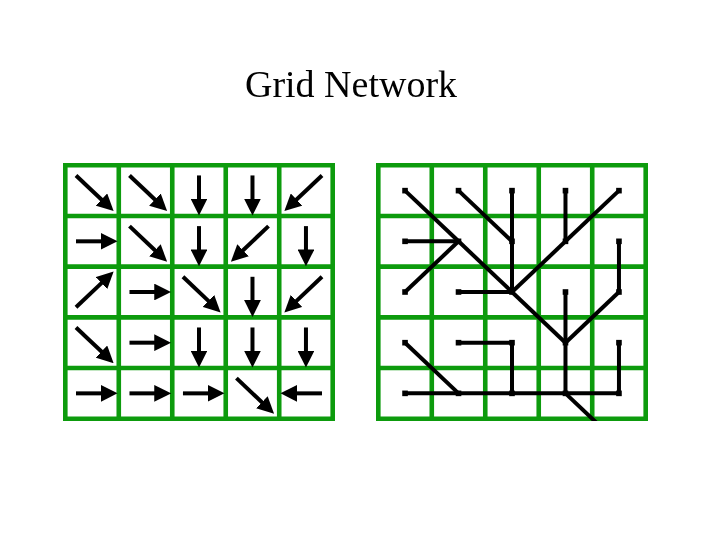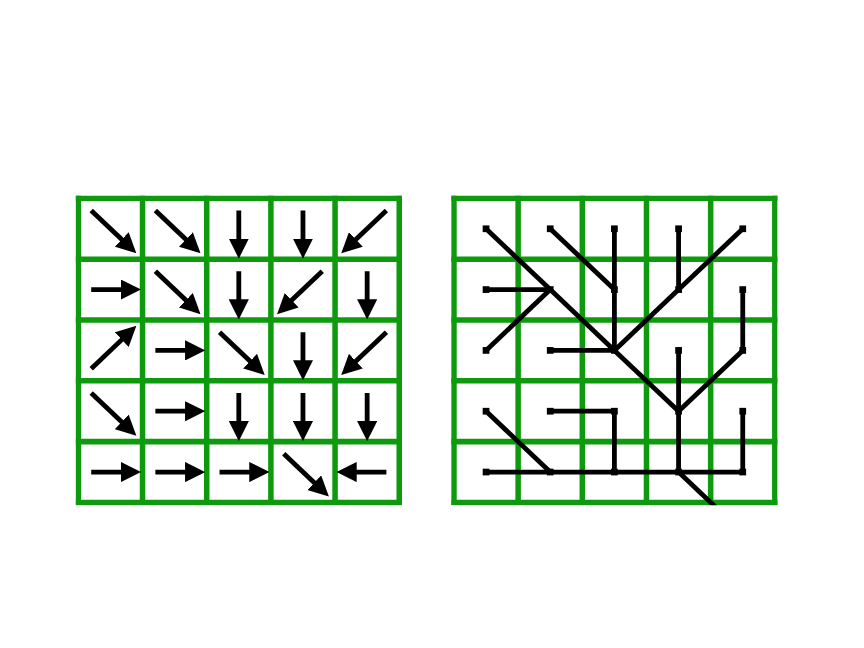--- a/index.html
+++ b/index.html
@@ -15,20 +15,21 @@
     white-space:nowrap;
   }
   .grid-svg{position:absolute;top:163px;width:272px;height:258px;}
   #arrow-grid{left:63px;}
   #network-grid{left:376px;}
 </style>
 </head>
 <body style="background: rgb(255, 255, 255);">
 
 <div class="slide">
+  <div class="slide-title">Grid Network</div>
 
   <svg id="arrow-grid" class="grid-svg" viewBox="0 0 272 258">
       <g stroke="#0d9b0d" stroke-width="4.6">
         <line x1="2.3" y1="0" x2="2.3" y2="258"></line>
         <line x1="55.779999999999994" y1="0" x2="55.779999999999994" y2="258"></line>
         <line x1="109.25999999999999" y1="0" x2="109.25999999999999" y2="258"></line>
         <line x1="162.74" y1="0" x2="162.74" y2="258"></line>
         <line x1="216.22" y1="0" x2="216.22" y2="258"></line>
         <line x1="269.7" y1="0" x2="269.7" y2="258"></line>
         <line x1="0" y1="2.3" x2="272" y2="2.3"></line>

